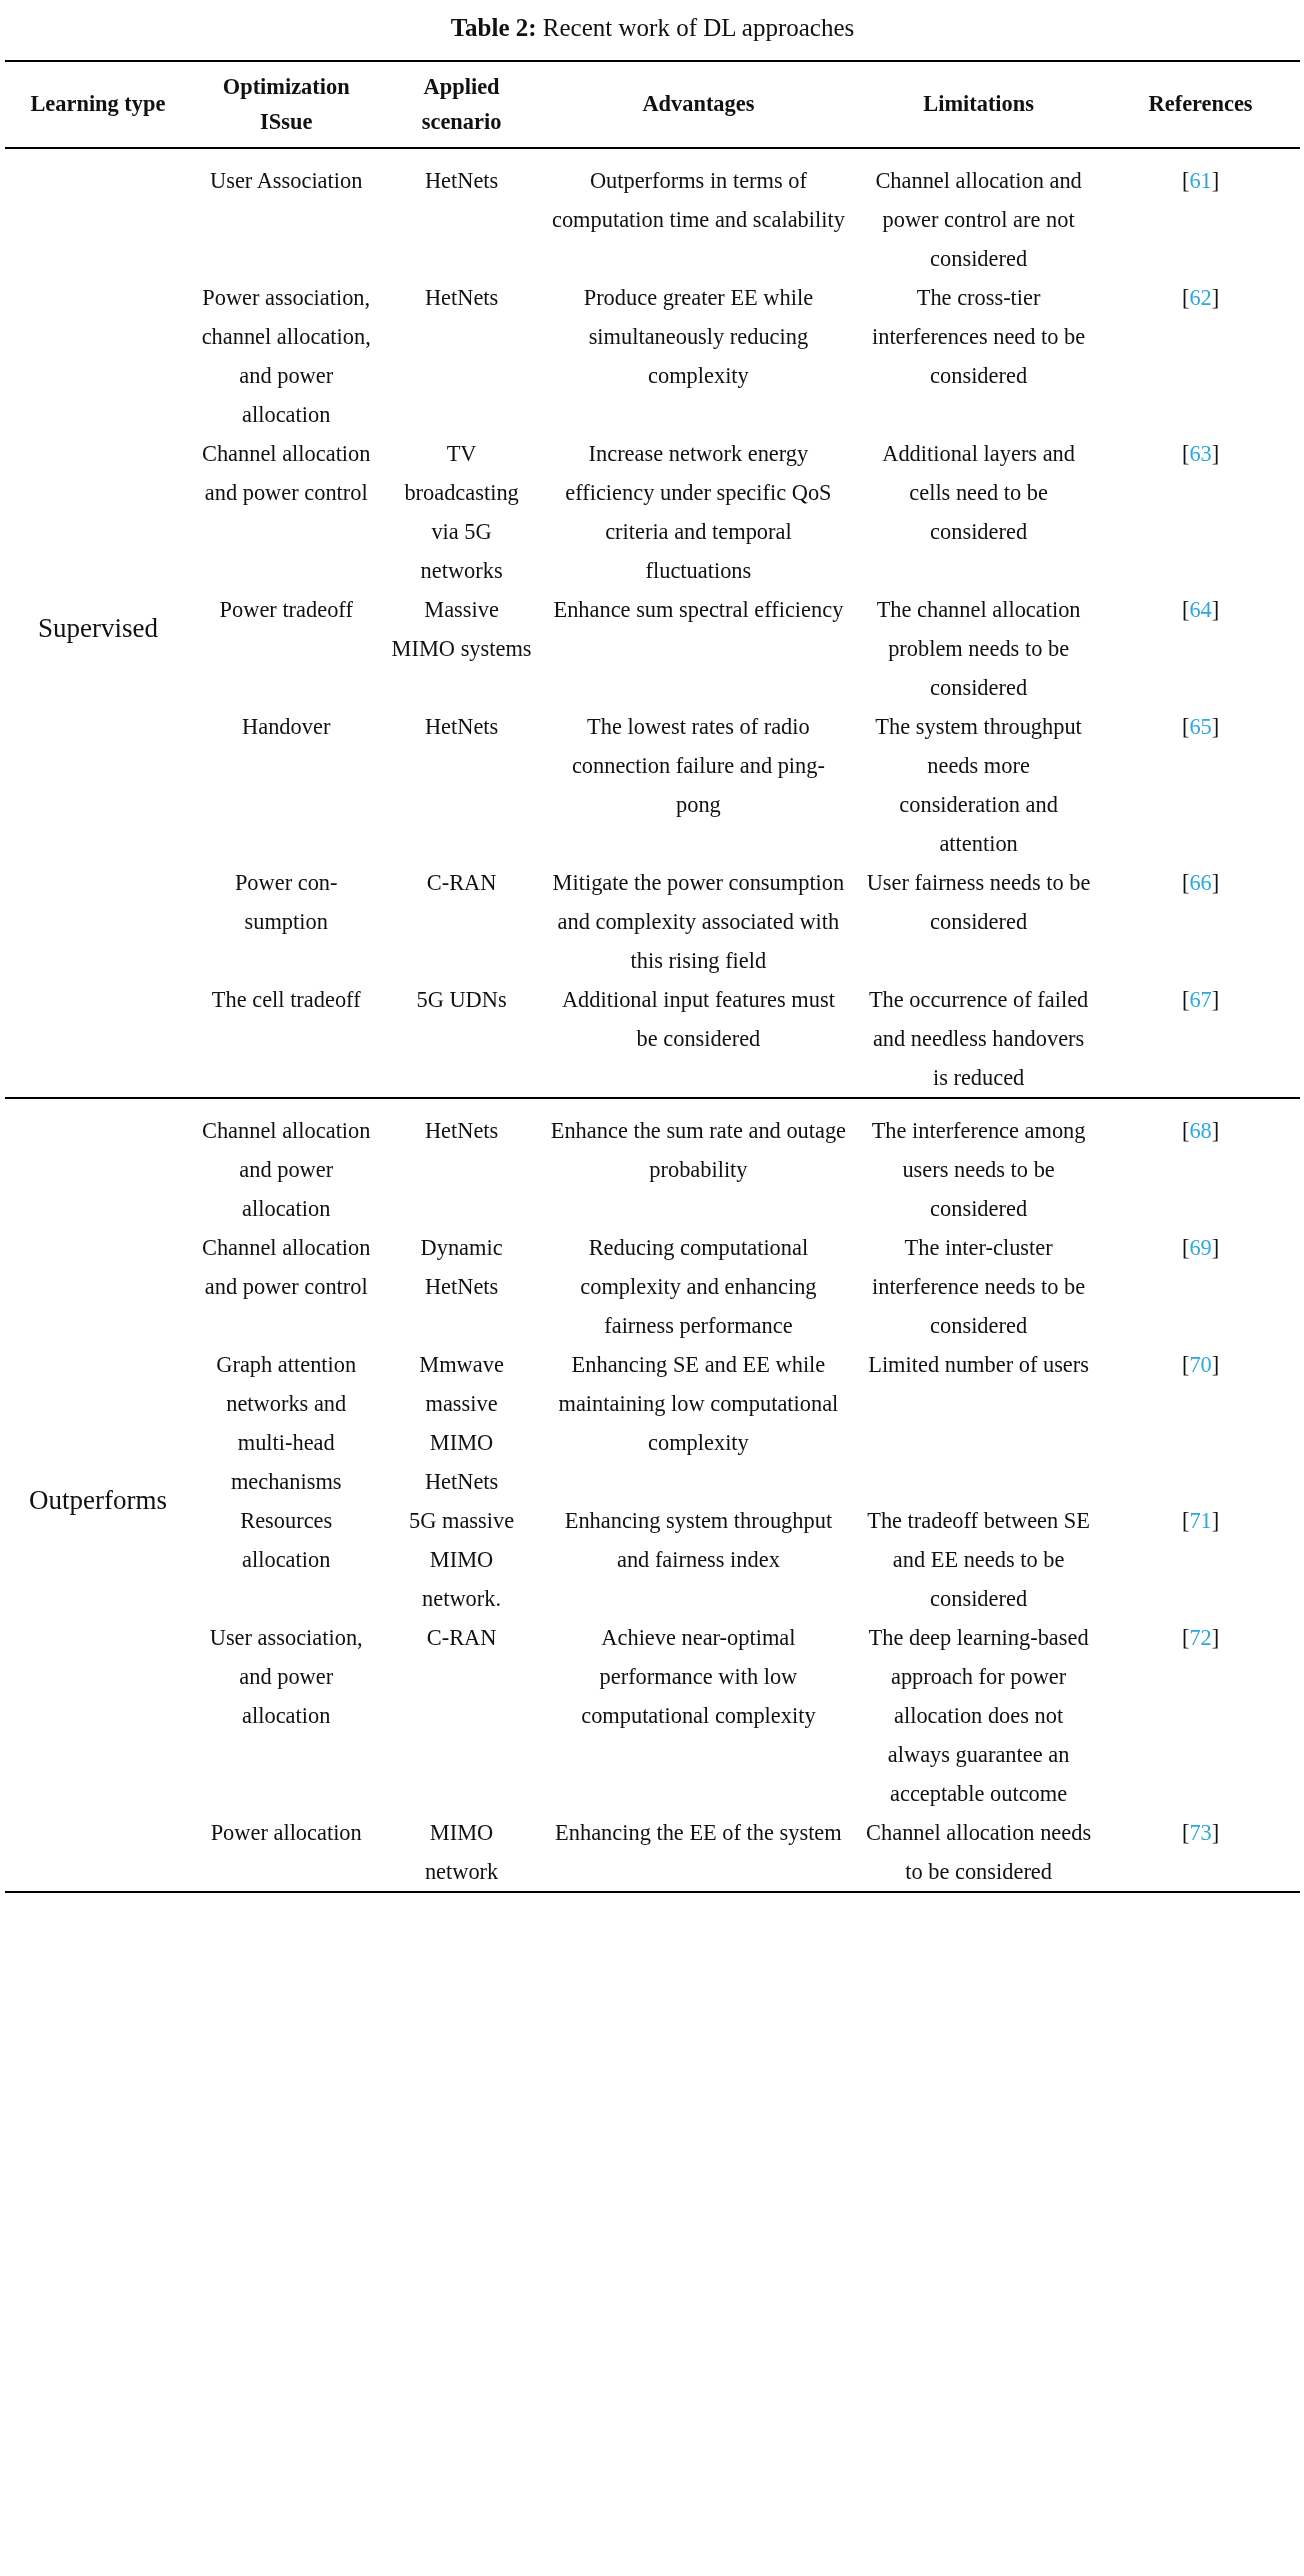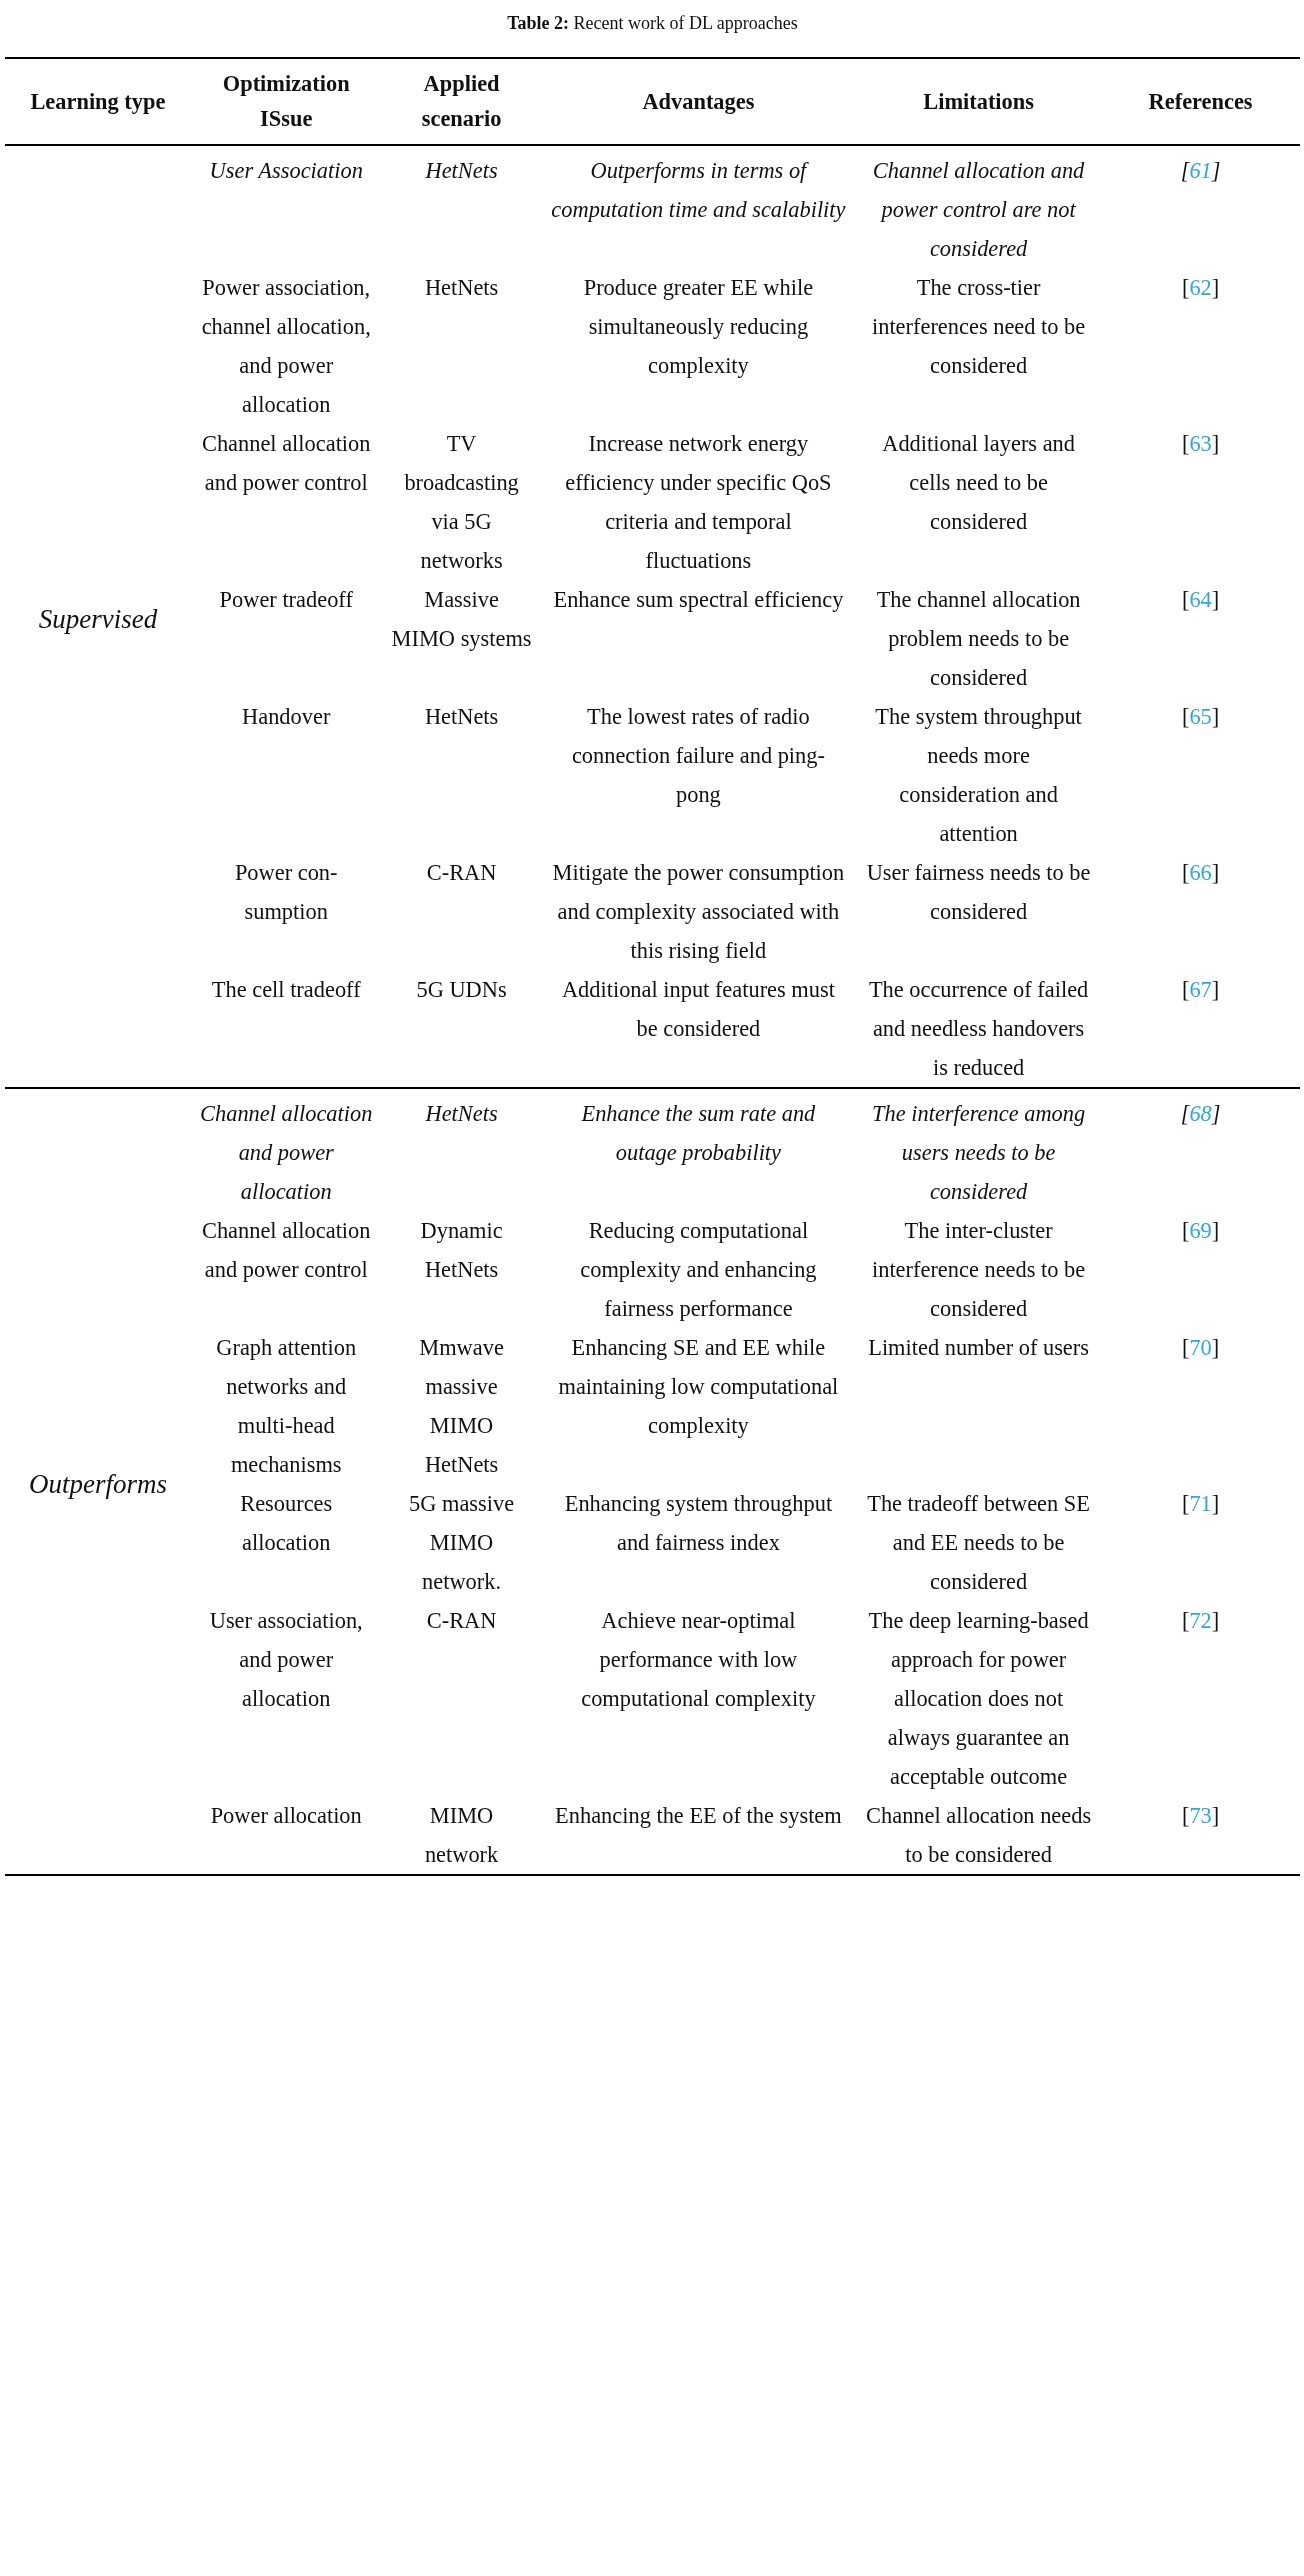--- a/index.html
+++ b/index.html
@@ -8,23 +8,23 @@
     width: 1305px;
     min-height: 2576px;
     box-sizing: border-box;
     padding: 11px 5.4px 0 5.4px;
     font-family: "Liberation Serif", "DejaVu Serif", serif;
     color: var(--ink);
     background: #ffffff;
   }
   .caption {
     text-align: center;
-    font-size: 18px;
+    font-size: 25px;
     line-height: 1.35;
-    margin-bottom: 22px;
+    margin-bottom: 15px;
     color: var(--ink);
   }
   .caption-label { font-weight: bold; }
   table.dl-table {
     width: 100%;
     border-collapse: collapse;
     border-top: 2.7px solid var(--rule);
     border-bottom: 2.7px solid var(--rule);
     table-layout: fixed;
   }
@@ -56,21 +56,21 @@
   td.learning-cell {
     vertical-align: middle;
     text-align: center;
     font-size: 27px;
     line-height: 39px;
     padding: 0 6.8px;
     color: var(--ink);
   }
   td.ref { white-space: nowrap; margin-top: 39px; }
   .ref-link { color: var(--accent); cursor: pointer; }
-  tbody.group tr:first-child td { padding-top: 5px; font-style: italic; }
+  tbody.group tr:first-child td { padding-top: 12px; }
 </style>
 </head>
 <body>
 
 <div class="page">
 
   <div class="caption">
     <span class="caption-label">Table 2:</span>
     <span>Recent work of DL approaches</span>
   </div>

